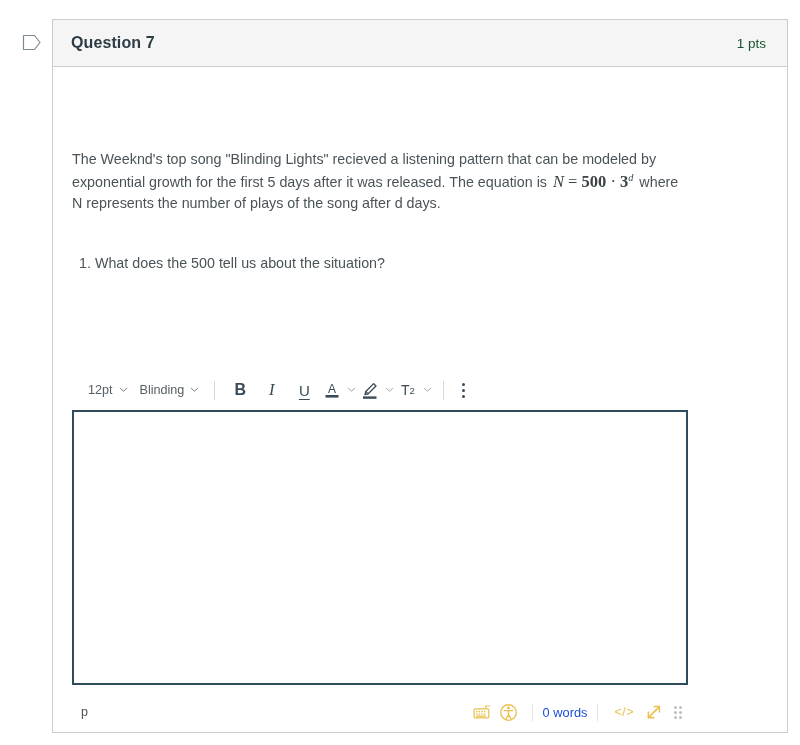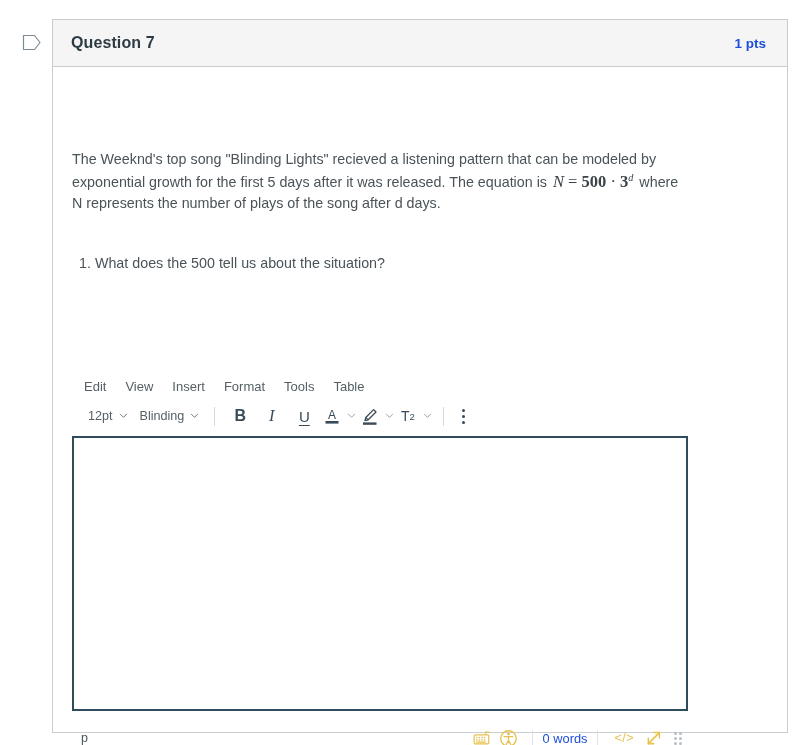--- a/index.html
+++ b/index.html
@@ -55,22 +55,22 @@
     box-sizing: border-box;
   }
   .question-title {
     font-size: 16px;
     font-weight: bold;
     color: #2d3b45;
     letter-spacing: 0.1px;
   }
   .question-points {
     font-size: 13.5px;
-    font-weight: bold;
-    color: #1d4ed8;
+    font-weight: normal;
+    color: #14532d;
   }
 
   .question-body {
     padding: 0;
     position: relative;
     height: 665px;
   }
 
   
   .prompt {
@@ -329,28 +329,20 @@
     <div class="question-body">
 
       <div class="prompt"><span>The Weeknd's top song "Blinding Lights" recieved a listening pattern that can be modeled by exponential growth for the first 5 days after it was released. The equation is </span><span class="eq"><i>N</i> <span>=</span> <b>500</b> <span>·</span> <b>3</b><sup>d</sup></span><span> where N represents the number of plays of the song after d days.</span></div>
 
       <div class="qlist">
         <div class="qlist-item">1. What does the 500 tell us about the situation?</div>
       </div>
 
       <div class="editor">
 
-        <div class="menubar">
-          <div class="menu-item">Edit</div>
-          <div class="menu-item">View</div>
-          <div class="menu-item">Insert</div>
-          <div class="menu-item">Format</div>
-          <div class="menu-item">Tools</div>
-          <div class="menu-item">Table</div>
-        </div>
 
         <div class="toolbar">
 
           <div class="tb-btn text">
             <span>12pt</span>
             <span class="chev">
               <svg width="9" height="9" viewBox="0 0 10 10">
                   <path d="M1.5 3.5 L5 7 L8.5 3.5" fill="none" stroke="#6b7579" stroke-width="1.1" stroke-linecap="round" stroke-linejoin="round"></path>
                 </svg>
             </span>

